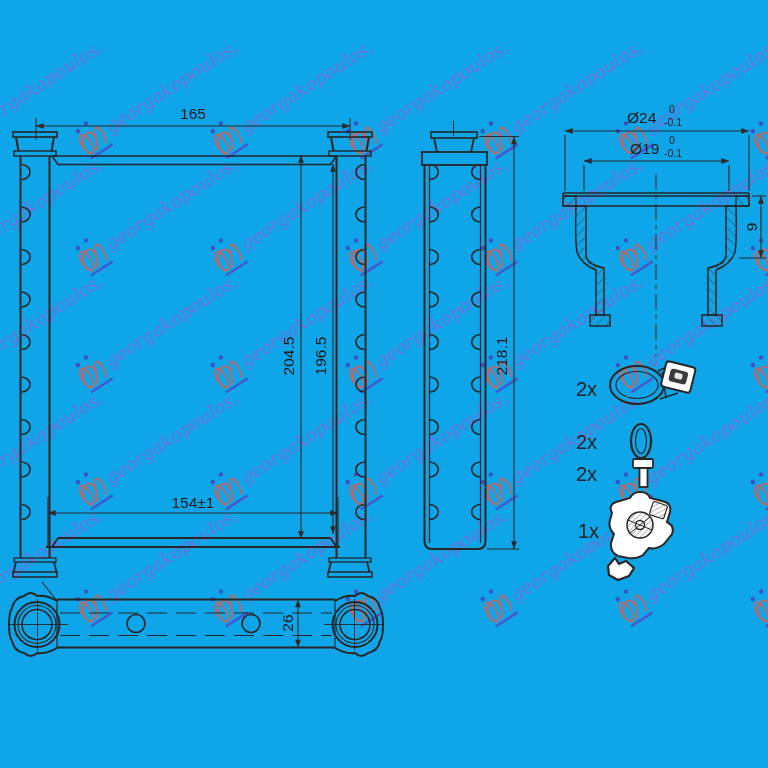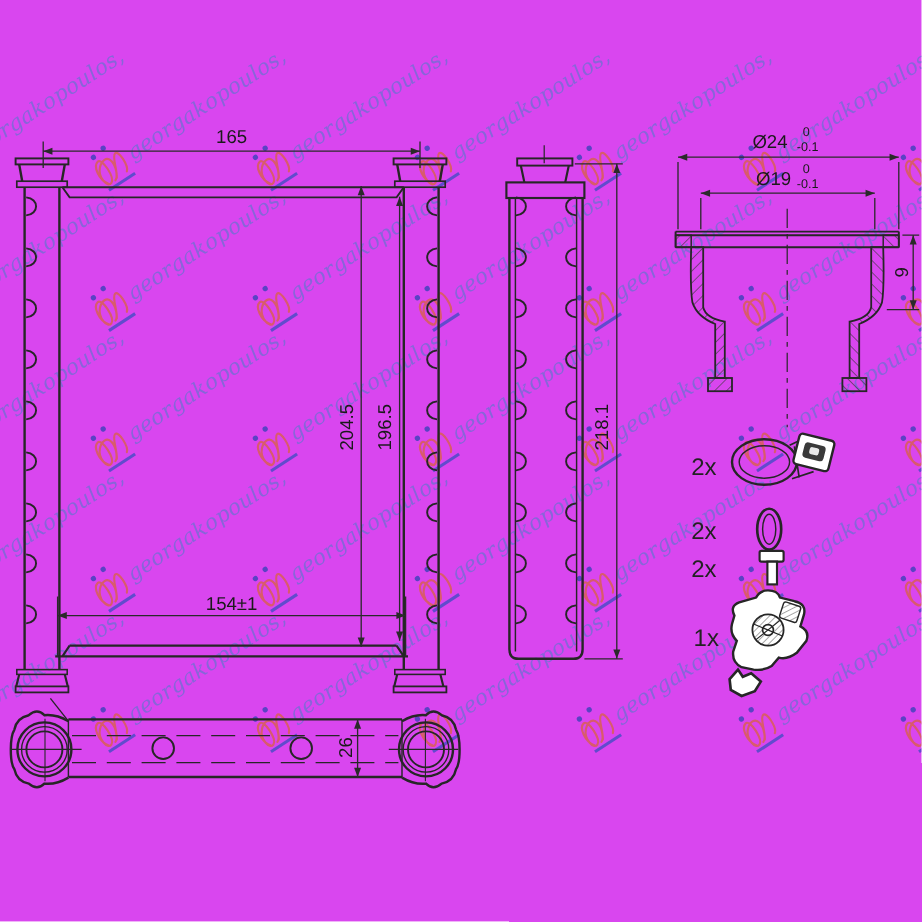--- a/index.html
+++ b/index.html
@@ -1,16 +1,16 @@
 <!DOCTYPE html>
 <html><head>
 <meta charset="utf-8">
 <style>
   html,body{margin:0;padding:0;background:#fff;}
-  .canvas{position:relative;width:768px;height:768px;background:#d946ef;overflow:hidden;}
+  .canvas{position:relative;width:768px;height:768px;background:#0ea5e9;overflow:hidden;}
   svg{display:block;}
   .dim{font:15.5px "Liberation Sans",sans-serif;fill:#1a1a1a;}
   .dim-small{font:10.5px "Liberation Sans",sans-serif;fill:#1a1a1a;}
   .qty{font:20px "Liberation Sans",sans-serif;fill:#222;}
   .wm-text{font:italic 18px "DejaVu Serif",serif;fill:#7b6bd6;letter-spacing:.2px;}
 </style>
 </head>
 <body>
 
 <div class="canvas">

